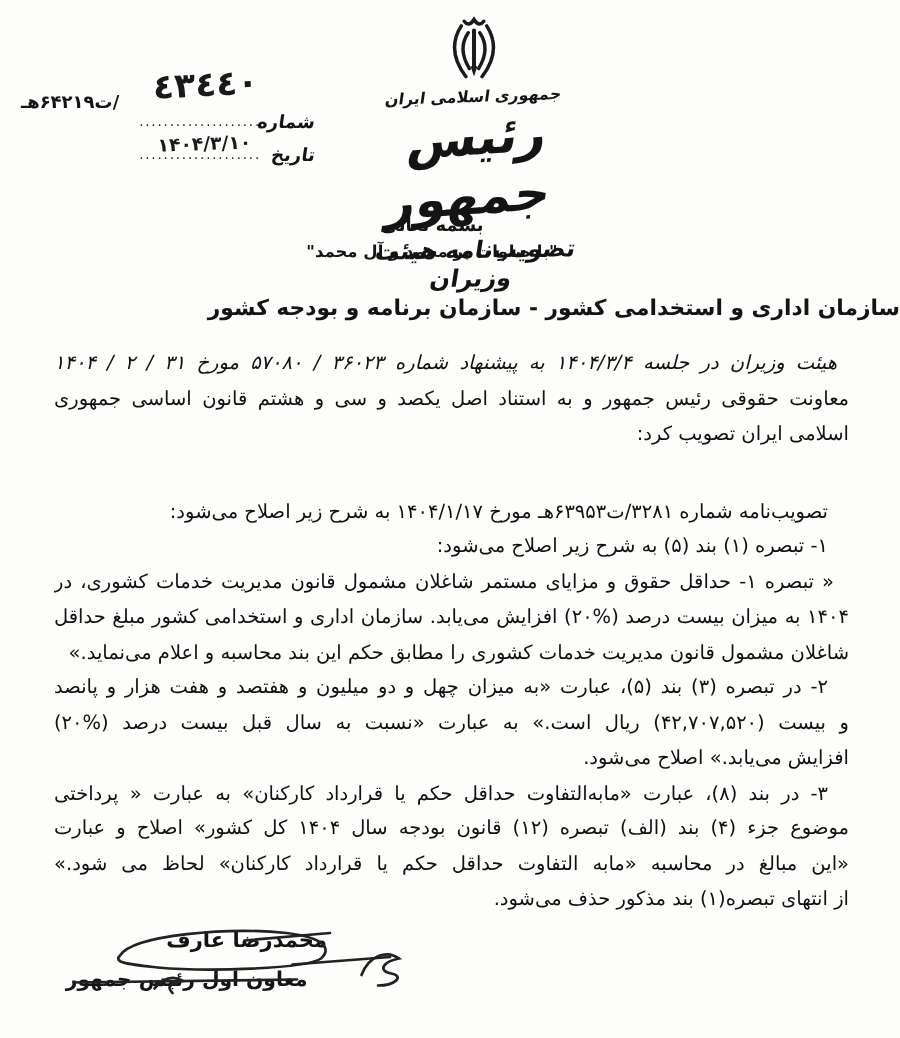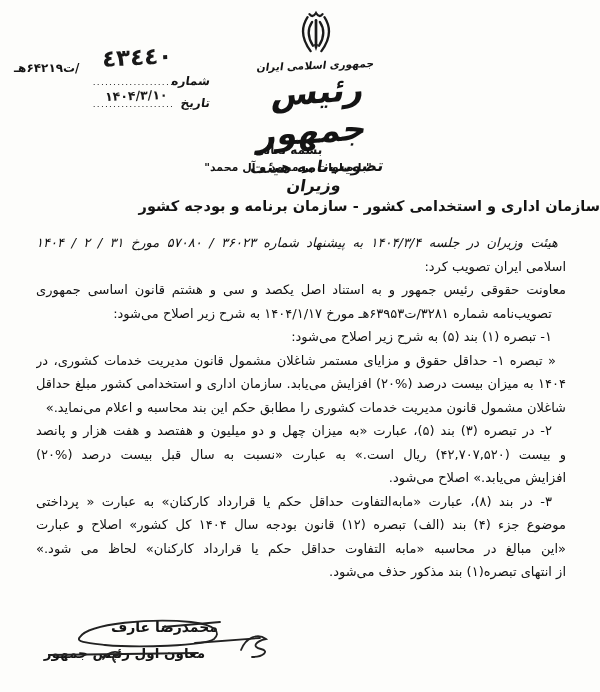--- a/index.html
+++ b/index.html
@@ -89,23 +89,23 @@
   <div class="invocation">
     <div class="besmeh">بسمه تعالی</div>
     <div class="salavat">"با صلوات بر محمد و آل محمد"</div>
   </div>
 
   <div class="addressee">سازمان اداری و استخدامی کشور - سازمان برنامه و بودجه کشور</div>
 
   <div class="docbody">
 
   <div class="bline jst" style="padding-right: 8px; font-style: italic;">هیئت وزیران در جلسه ۱۴۰۴/۳/۴ به پیشنهاد شماره ۳۶۰۲۳ / ۵۷۰۸۰ مورخ ۳۱ / ۲ / ۱۴۰۴</div>
+      <div class="bline jst">معاونت حقوقی رئیس جمهور و به استناد اصل یکصد و سی و هشتم قانون اساسی جمهوری</div>
       <div class="bline">اسلامی ایران تصویب کرد:</div>
-      <div class="bline jst">معاونت حقوقی رئیس جمهور و به استناد اصل یکصد و سی و هشتم قانون اساسی جمهوری</div>
-      <div class="bline" style="padding-right: 14px;">تصویب‌نامه شماره ۳۲۸۱/ت۶۳۹۵۳هـ مورخ ۱۴۰۴/۱/۱۷ به شرح زیر اصلاح می‌شود:</div>
+      <div class="bline" style="padding-right: 14px; margin-top: 28px;">تصویب‌نامه شماره ۳۲۸۱/ت۶۳۹۵۳هـ مورخ ۱۴۰۴/۱/۱۷ به شرح زیر اصلاح می‌شود:</div>
       <div class="bline" style="padding-right: 14px;">۱- تبصره (۱) بند (۵) به شرح زیر اصلاح می‌شود:</div>
       <div class="bline jst" style="padding-right: 10px;">« تبصره ۱- حداقل حقوق و مزایای مستمر شاغلان مشمول قانون مدیریت خدمات کشوری، در سال</div>
       <div class="bline jst">۱۴۰۴ به میزان بیست درصد (%۲۰) افزایش می‌یابد. سازمان اداری و استخدامی کشور مبلغ حداقل حقوق</div>
       <div class="bline">شاغلان مشمول قانون مدیریت خدمات کشوری را مطابق حکم این بند محاسبه و اعلام می‌نماید.»</div>
       <div class="bline jst" style="padding-right: 14px;">۲- در تبصره (۳) بند (۵)، عبارت «به میزان چهل و دو میلیون و هفتصد و هفت هزار و پانصد</div>
       <div class="bline jst">و بیست (۴۲,۷۰۷,۵۲۰) ریال است.» به عبارت «نسبت به سال قبل بیست درصد (%۲۰)</div>
       <div class="bline">افزایش می‌یابد.» اصلاح می‌شود.</div>
       <div class="bline jst" style="padding-right: 14px;">۳- در بند (۸)، عبارت «مابه‌التفاوت حداقل حکم یا قرارداد کارکنان» به عبارت « پرداختی</div>
       <div class="bline jst">موضوع جزء (۴) بند (الف) تبصره (۱۲) قانون بودجه سال ۱۴۰۴ کل کشور» اصلاح و عبارت</div>
       <div class="bline jst">«این مبالغ در محاسبه «مابه التفاوت حداقل حکم یا قرارداد کارکنان» لحاظ می شود.»</div>

